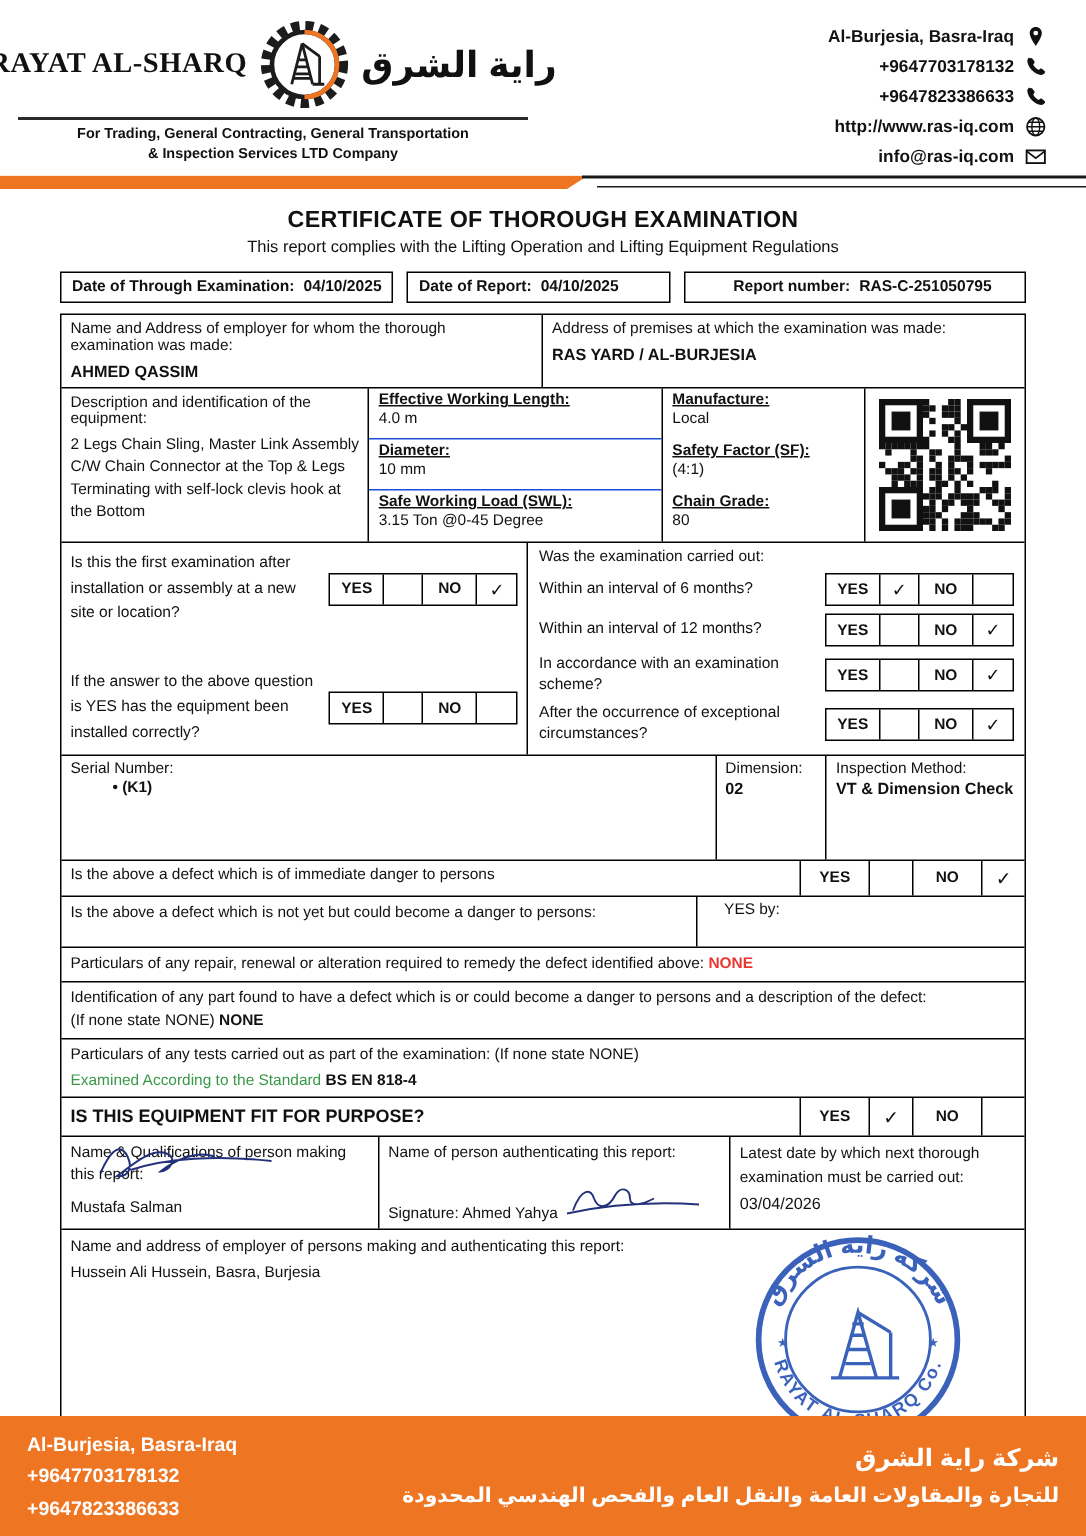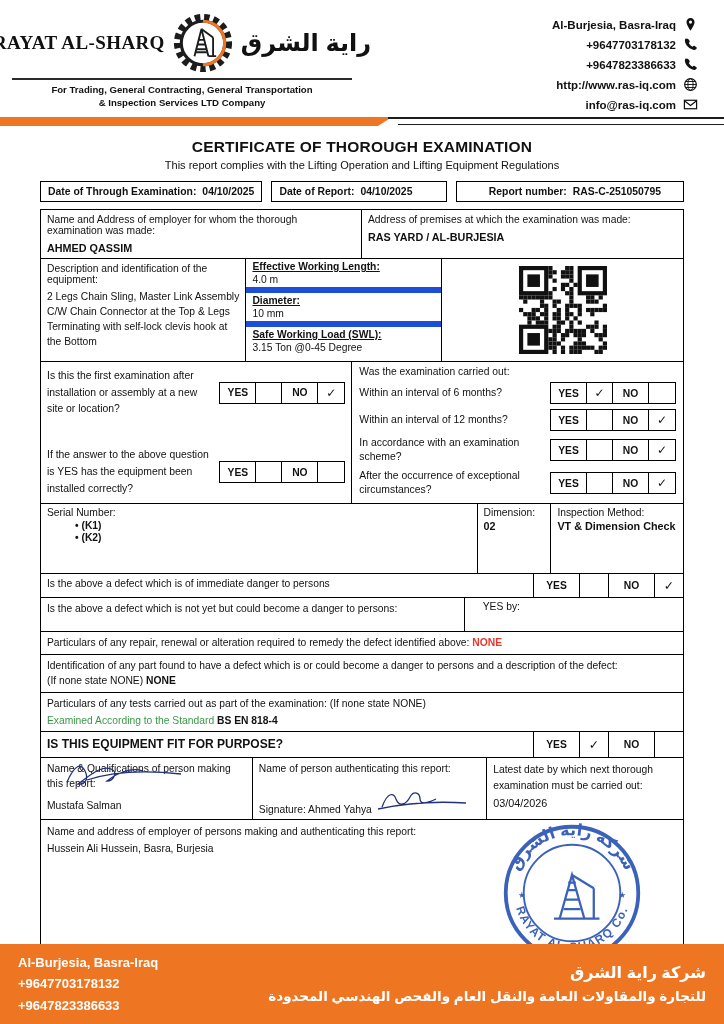--- a/index.html
+++ b/index.html
@@ -46,21 +46,21 @@
   .valbold { font-weight:bold; font-size:10.8px; }
 
   .emp-row { min-height:48px; }
   .emp-cell { width:50%; padding:4px 6px; }
   .emp-cell .valbold { margin-top:6px; }
 
   .eq-row { min-height:102px; align-items:stretch; }
   .eq-desc { width:32%; padding:4px 6px; }
   .eq-desc p { margin-top:5px; line-height:1.45; }
   .eq-specs { width:30.5%; display:flex; flex-direction:column; }
-  .spec-item { height:34px; padding:2px 6px; border-bottom:6px solid #1d4ed8; }
+  .spec-item { height:34px; padding:2px 6px; border-bottom:1px solid #1d4ed8; }
   .spec-item:last-child { border-bottom:none; }
   .spec-label { font-weight:bold; text-decoration:underline; }
   .spec-value { margin-top:2px; }
   .eq-specs2 { width:21%; display:flex; flex-direction:column; }
   .spec2-item { height:34px; padding:2px 6px; }
   .eq-qr { flex:1; display:flex; align-items:center; justify-content:center; }
 
   .q-row { min-height:132px; }
   .q-left { width:48.5%; padding:6px 6px; display:flex; flex-direction:column; justify-content:space-between; gap:8px; }
   .q-sub { display:flex; align-items:center; gap:8px; }
@@ -255,20 +255,34 @@
           <div class="spec-label">Effective Working Length:</div>
           <div class="spec-value">4.0 m</div>
         </div>
         <div class="spec-item">
           <div class="spec-label">Diameter:</div>
           <div class="spec-value">10 mm</div>
         </div>
         <div class="spec-item">
           <div class="spec-label">Safe Working Load (SWL):</div>
           <div class="spec-value">3.15 Ton @0-45 Degree</div>
+        </div>
+      </div>
+      <div class="eq-specs2 vline">
+        <div class="spec2-item">
+          <div class="spec-label">Manufacture:</div>
+          <div class="spec-value">Local</div>
+        </div>
+        <div class="spec2-item">
+          <div class="spec-label">Safety Factor (SF):</div>
+          <div class="spec-value">(4:1)</div>
+        </div>
+        <div class="spec2-item">
+          <div class="spec-label">Chain Grade:</div>
+          <div class="spec-value">80</div>
         </div>
       </div>
       <div class="eq-qr">
         <svg id="qr-svg" width="88" height="88" viewBox="0 0 84 84">
             <rect x="0" y="0" width="84" height="84" fill="#fff"></rect>
             <rect x="28" y="0" width="4" height="4" fill="#111"></rect>
             <rect x="44" y="0" width="4" height="4" fill="#111"></rect>
             <rect x="48" y="0" width="4" height="4" fill="#111"></rect>
             <rect x="28" y="4" width="4" height="4" fill="#111"></rect>
             <rect x="32" y="4" width="4" height="4" fill="#111"></rect>
@@ -487,21 +501,20 @@
           </div>
         </div>
       </div>
     </div>
 
     <div class="trow serial-row">
       <div class="serial-c1 vline">
         <div>Serial Number:</div>
         <div class="serial-list">
           <div>•    (K1)</div>
-          <div>•    (K2)</div>
         </div>
       </div>
       <div class="serial-c2 vline">
         <div>Dimension:</div>
         <div class="valbold">02</div>
       </div>
       <div class="serial-c3">
         <div>Inspection Method:</div>
         <div class="valbold">VT &amp; Dimension Check</div>
       </div>

